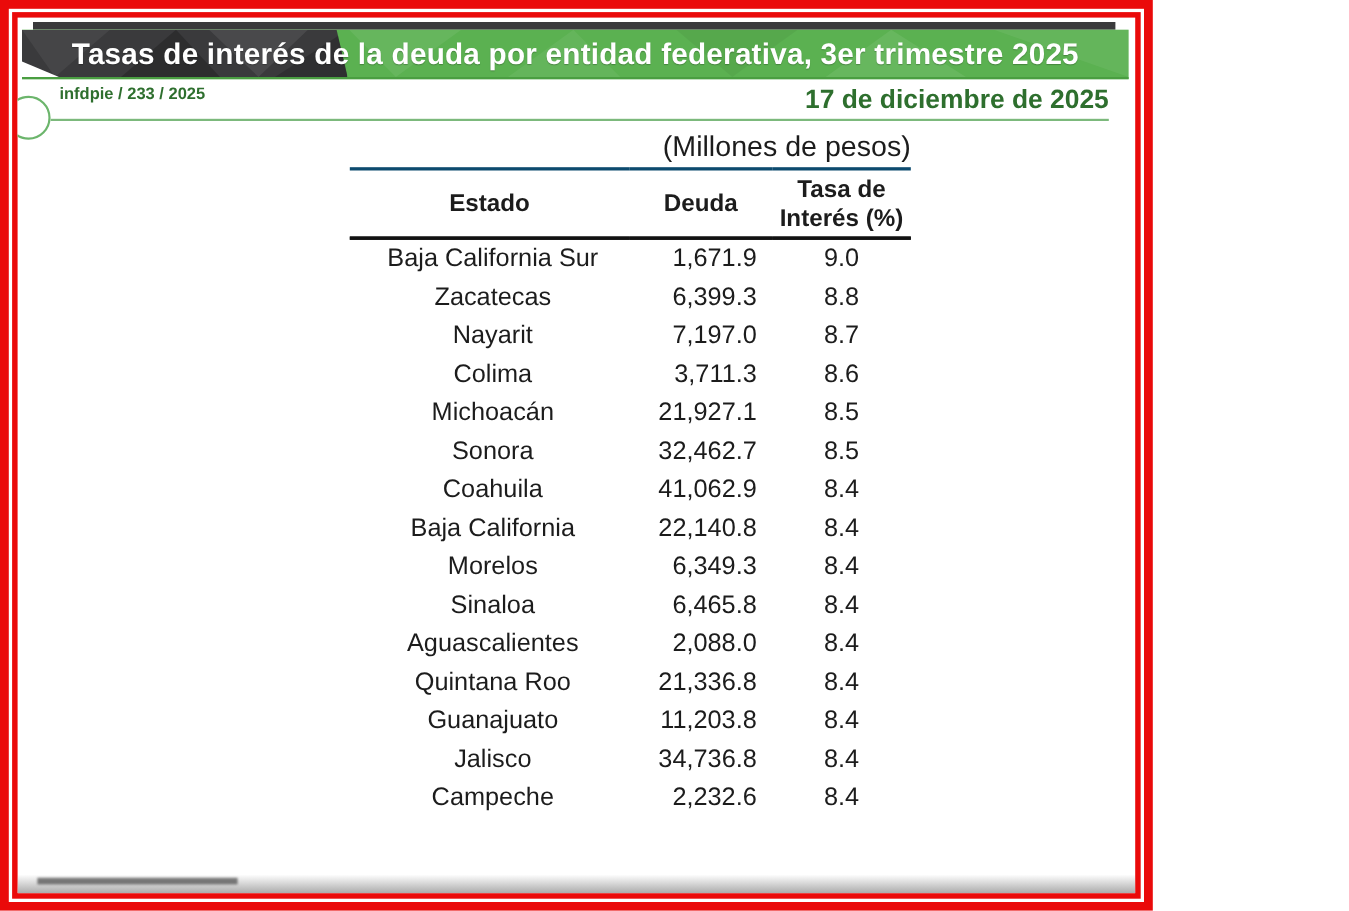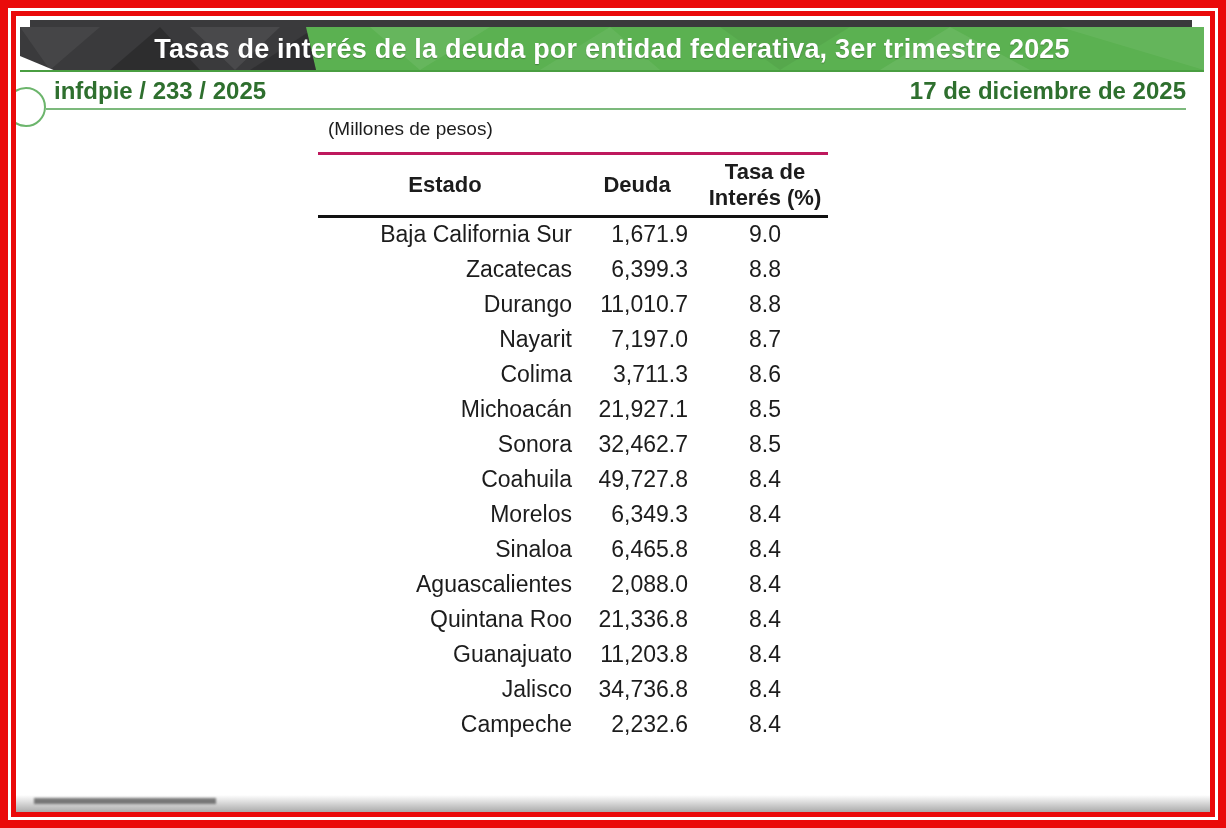--- a/index.html
+++ b/index.html
@@ -1,20 +1,20 @@
 <!DOCTYPE html>
 <html style="--red: #ea0a0a; --green: #5bb151; --charcoal: #3a3a3c; --darkgreen: #2e6f2e;"><head>
 <meta charset="utf-8">
 <style>
   html,body { margin:0; padding:0; background:#fff; }
   * { box-sizing:border-box; }
 
   .page {
     position:relative;
-    width:1226px; height:828px;
+    width:1048px; height:828px;
     background:var(--red, #ea0a0a);
     padding:8px;
     font-family:"Liberation Sans", sans-serif;
   }
   .frame-white {
     width:100%; height:100%;
     background:#ffffff;
     padding:3px;
   }
   .frame-inner {
@@ -62,67 +62,67 @@
     line-height:44px; text-align:center;
     letter-spacing:0.2px;
     text-shadow:0 1px 1px rgba(0,0,0,0.25);
     white-space:nowrap;
   }
 
   
   .doc-id {
     position:absolute; left:38px; top:61px;
     color:var(--darkgreen, #2e6f2e);
-    font-size:24px; font-weight:bold;
+    font-size:15px; font-weight:bold;
   }
   .doc-date {
     position:absolute; right:24px; top:61px;
     color:var(--darkgreen, #2e6f2e);
     font-size:24px; font-weight:bold;
   }
   .subheader-rule {
     position:absolute; left:30px; right:24px; top:92px; height:2px;
     background:#7cb97c;
   }
   .ring {
     position:absolute; left:-10px; top:71px;
     width:40px; height:40px;
     border:2px solid #6cb56c; border-radius:50%;
     background:#ffffff;
   }
 
   
   .caption {
-    position:absolute; left:312px; top:102px; width:510px;
-    text-align:left;
-    font-size:19px; color:#1c1c1c;
+    position:absolute; left:302px; top:102px; width:510px;
+    text-align:right;
+    font-size:26px; color:#1c1c1c;
   }
   .tbl-wrap { position:absolute; left:302px; top:136px; width:510px; }
   table.data {
     border-collapse:collapse; width:100%;
     color:#1c1c1c;
     table-layout:fixed;
   }
   col.c1 { width:254px; } col.c2 { width:130px; } col.c3 { width:126px; }
   thead tr {
-    border-top:3px solid #be185d;
+    border-top:3px solid #0c4a6e;
     border-bottom:3px solid #111;
   }
   th {
     font-size:22px; font-weight:bold;
     padding:4px 0; height:58px;
     vertical-align:middle; text-align:center;
     line-height:26px;
   }
   td {
     height:35px; font-size:23px;
     padding:0; vertical-align:middle;
     white-space:nowrap;
   }
-  td.estado { text-align:right; padding-left:6px;margin-top:16px; }
+  td.estado { text-align:center; padding-left:6px;margin-top:16px; }
   td.deuda  { text-align:right; padding-right:14px;margin-top:38px; }
   td.tasa   { text-align:center; }
 
   
   .footband {
     position:absolute; left:0; right:0; bottom:0; height:17px;
     background:linear-gradient(to bottom, rgba(255,255,255,0), #ababab);
   }
   .smudge {
     position:absolute; left:18px; bottom:8px; width:182px; height:6px;
@@ -192,25 +192,20 @@
                   <td class="estado">Baja California Sur</td>
                   <td class="deuda">1,671.9</td>
                   <td class="tasa">9.0</td>
                 </tr>
                 <tr>
                   <td class="estado">Zacatecas</td>
                   <td class="deuda">6,399.3</td>
                   <td class="tasa">8.8</td>
                 </tr>
                 <tr>
-                  <td class="estado">Durango</td>
-                  <td class="deuda">11,010.7</td>
-                  <td class="tasa">8.8</td>
-                </tr>
-                <tr>
                   <td class="estado">Nayarit</td>
                   <td class="deuda">7,197.0</td>
                   <td class="tasa">8.7</td>
                 </tr>
                 <tr>
                   <td class="estado">Colima</td>
                   <td class="deuda">3,711.3</td>
                   <td class="tasa">8.6</td>
                 </tr>
                 <tr>
@@ -218,21 +213,26 @@
                   <td class="deuda">21,927.1</td>
                   <td class="tasa">8.5</td>
                 </tr>
                 <tr>
                   <td class="estado">Sonora</td>
                   <td class="deuda">32,462.7</td>
                   <td class="tasa">8.5</td>
                 </tr>
                 <tr>
                   <td class="estado">Coahuila</td>
-                  <td class="deuda">49,727.8</td>
+                  <td class="deuda">41,062.9</td>
+                  <td class="tasa">8.4</td>
+                </tr>
+                <tr>
+                  <td class="estado">Baja California</td>
+                  <td class="deuda">22,140.8</td>
                   <td class="tasa">8.4</td>
                 </tr>
                 <tr>
                   <td class="estado">Morelos</td>
                   <td class="deuda">6,349.3</td>
                   <td class="tasa">8.4</td>
                 </tr>
                 <tr>
                   <td class="estado">Sinaloa</td>
                   <td class="deuda">6,465.8</td>

